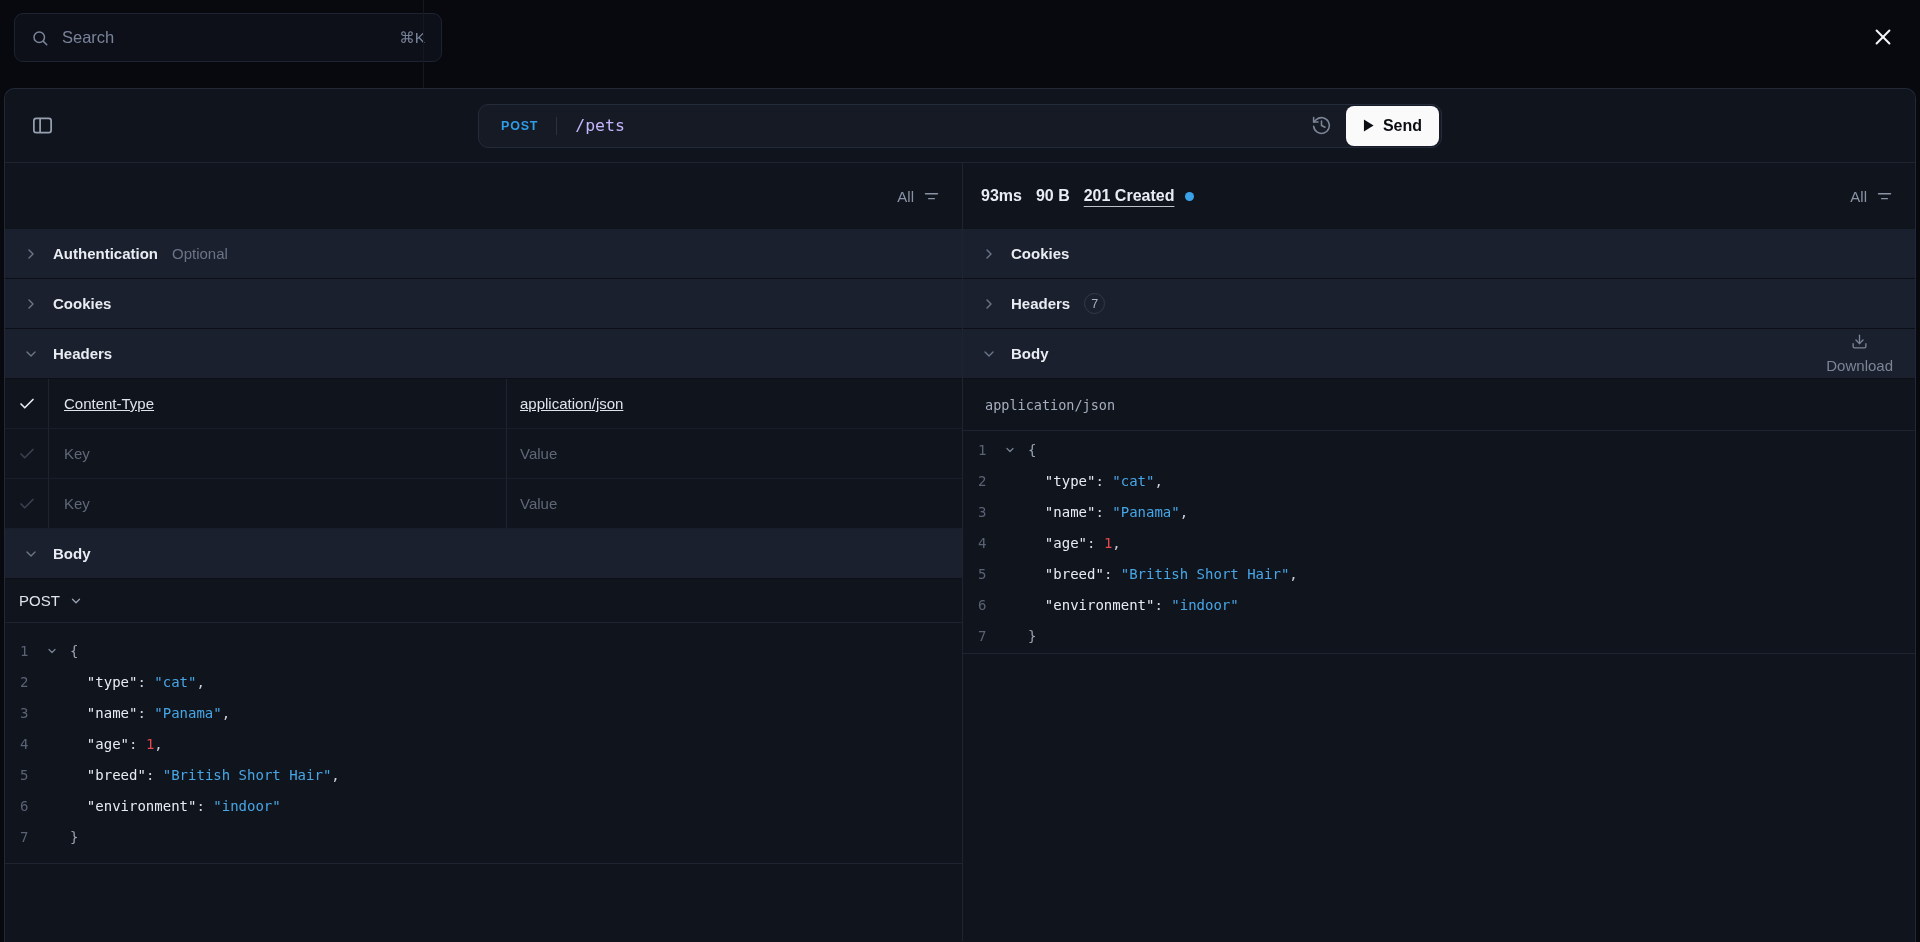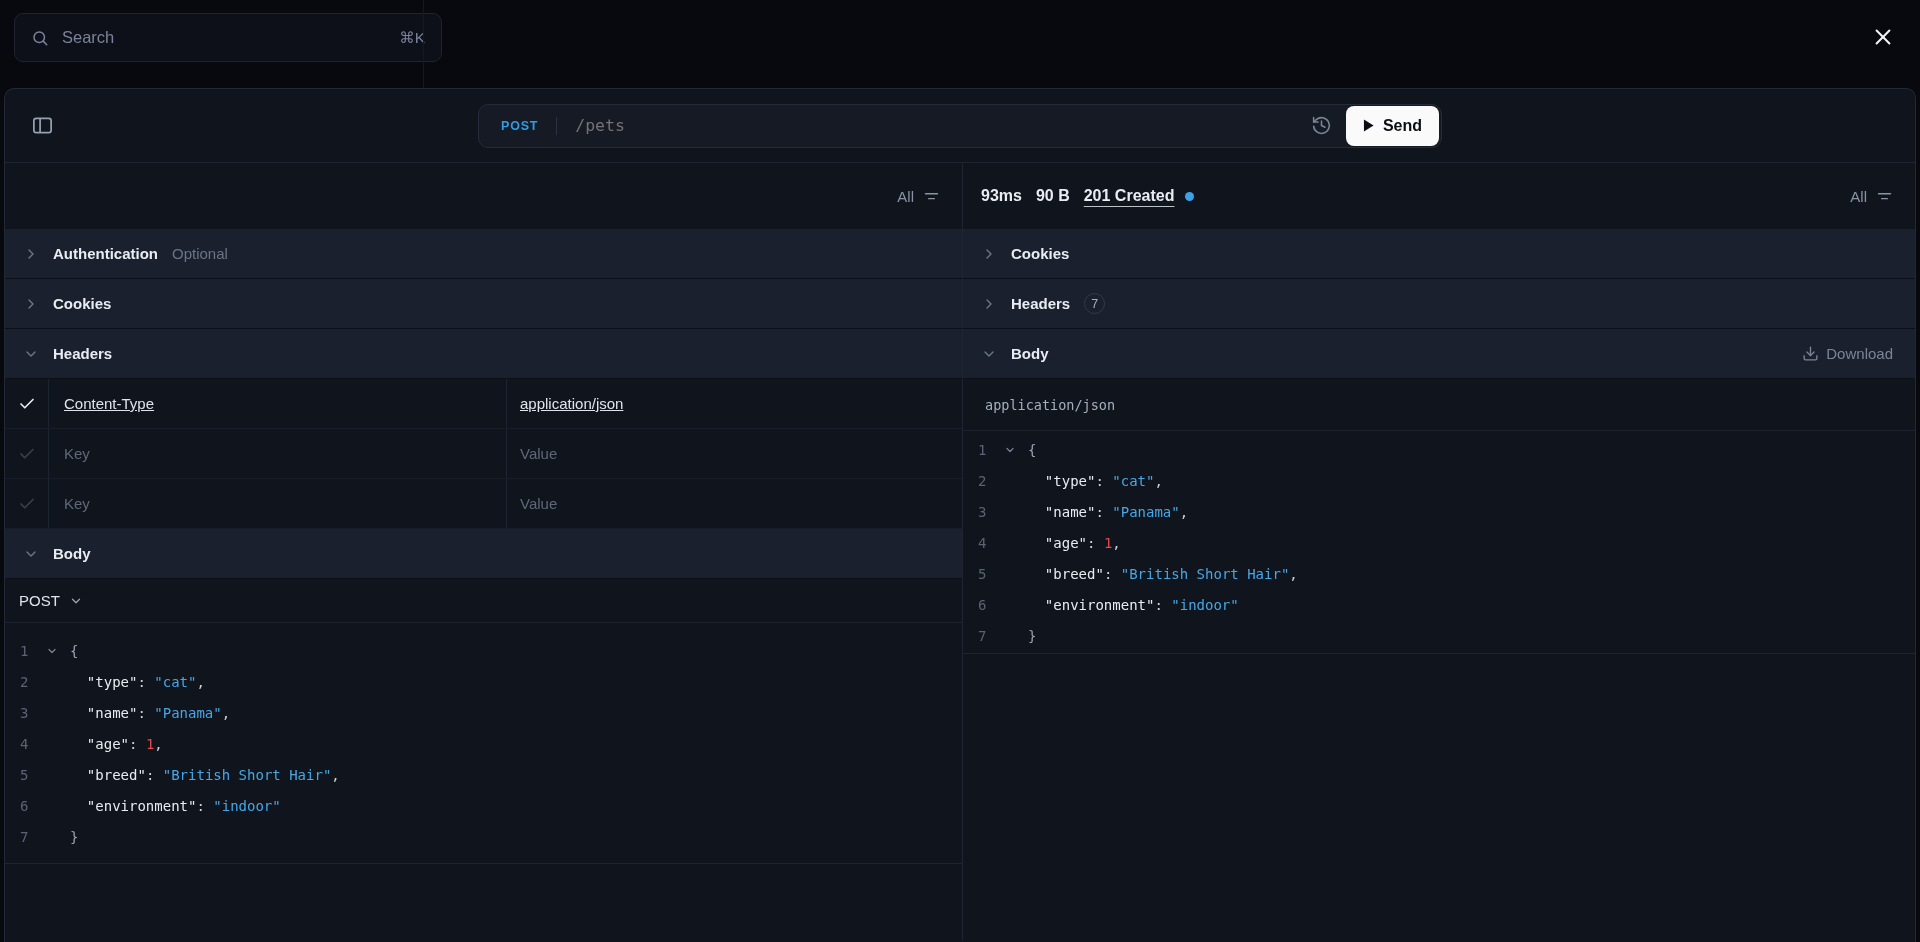--- a/index.html
+++ b/index.html
@@ -33,21 +33,21 @@
   }
   .toolbar { height:74px; display:flex; align-items:center; position:relative; border-bottom:1px solid #1e2430; }
   .sidebar-toggle { position:absolute; left:26px; background:none; border:none; cursor:pointer; }
   .addressbar {
     margin:0 auto; width:964px; height:44px; background:#151a25;
     border:1px solid #242b3a; border-radius:10px;
     display:flex; align-items:center; padding-left:22px;
   }
   .method { color:#2f9ce4; font-size:12.5px; font-weight:700; letter-spacing:.8px; }
   .addr-sep { width:1px; height:18px; background:#2a3140; margin:0 18px; }
-  .path { font-family:"DejaVu Sans Mono", monospace; font-size:16.5px; color:#737373; }
+  .path { font-family:"DejaVu Sans Mono", monospace; font-size:16.5px; color:#c4b5fd; }
   .addr-right { margin-left:auto; display:flex; align-items:center; }
   .history-btn { background:none; border:none; margin-right:14px; cursor:pointer; }
   .send-btn {
     height:40px; padding:0 17px; margin-right:2px; border:none; border-radius:8px;
     background:#fafafa; color:#0b0d12; font-family:"Liberation Sans",sans-serif;
     font-size:16px; font-weight:700; display:flex; align-items:center; gap:9px; cursor:pointer;
   }
 
   
   .content { display:flex; height:calc(100% - 75px); }
@@ -67,21 +67,21 @@
 
   .section {
     height:50px; flex:none; background:#1a202d; border-bottom:1px solid #0c0f15;
     display:flex; align-items:center; gap:14px; padding:0 22px 0 18px; cursor:pointer;
   }
   .section-label { font-size:15px; font-weight:600; color:#e9edf3; }
   .section-badge-text { font-size:15px; color:#6b7486; }
   .count-badge { width:21px; height:21px; border:1px solid #323a4a; border-radius:50%;
     display:flex; align-items:center; justify-content:center; font-size:12.5px; color:#a7b0bf; }
   .download-btn { margin-left:auto; display:flex; align-items:center; gap:7px;
-    background:none; border:none; color:#7c8596; font-size:15px; cursor:pointer; font-family:inherit; }
+    background:none; border:none; color:#7c8596; font-size:15px; cursor:pointer; font-family:inherit;flex-direction:column; }
 
   .trow { height:50px; flex:none; display:flex; align-items:stretch; border-bottom:1px solid #181e29; }
   .c-check { width:44px; flex:none; border-right:1px solid #1d2330;
     display:flex; align-items:center; justify-content:center; cursor:pointer; }
   .c-key { width:458px; flex:none; border-right:1px solid #1d2330;
     display:flex; align-items:center; padding-left:15px; font-size:15px; cursor:text; }
   .c-val { flex:1; display:flex; align-items:center; padding-left:13px; font-size:15px; cursor:text; }
   .filled { color:#dfe4ea;text-decoration:underline; }
   .placeholder { color:#5f6878; }
 

